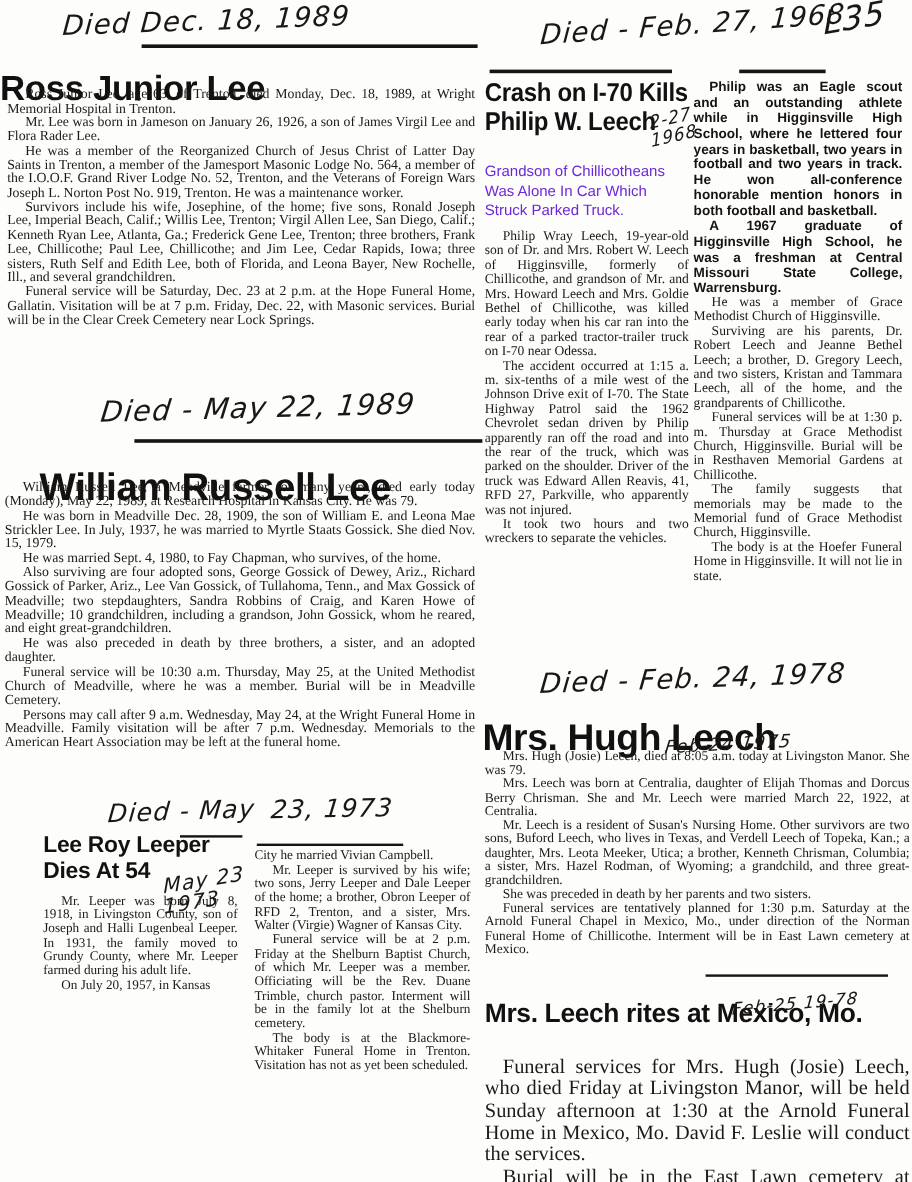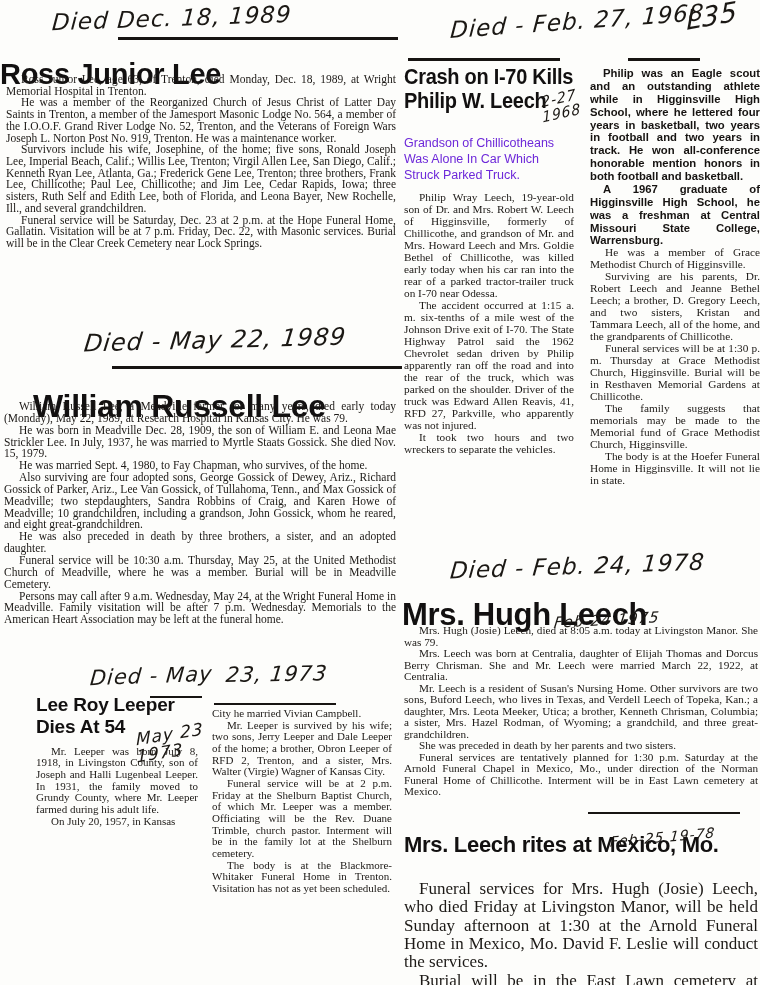--- a/index.html
+++ b/index.html
@@ -43,21 +43,21 @@
   #hw-seg2{left:214px;top:703px;width:122px;height:2px;}
   #leeper-col1{left:36px;top:694px;width:162px;}
   #leeper-col1 .headline{font-size:19px;line-height:1.18;letter-spacing:-0.2px;}
   #hw-leeper-inline{left:100px;top:32px;font-size:17px;line-height:1.0;
     transform:rotate(-9deg) skewX(-8deg);}
   #leeper-col1 .nbody{font-size:11px;line-height:1.06;margin-top:7px;}
   #leeper-col2{left:212px;top:708px;width:180px;font-size:11px;line-height:1.06;}
   
   #hw-philip{left:450px;top:8px;font-size:23px;transform:rotate(-4deg) skewX(-8deg);}
   #price-mark{left:686px;top:0px;font-size:27px;transform:rotate(-10deg) skewX(-10deg);}
-  #philip-article{left:404px;top:58px;width:356px;display:flex;gap:16px;}
+  #philip-article{left:404px;top:58px;width:356px;display:flex;gap:4px;}
   .pcol-a{width:170px;position:relative;}
   .pcol-b{width:174px;position:relative;}
   #ruleA{position:relative;width:152px;height:3px;background:#171412;margin:0 0 4px 4px;}
   #ruleB{position:relative;width:72px;height:3px;background:#171412;margin:0 0 6px 38px;}
   #philip-headline{font-size:21.5px;line-height:1.12;transform:scaleX(0.93);
     transform-origin:left top;white-space:nowrap;}
   .hline{position:relative;display:block;}
   #hw-philip-inline{left:148px;top:26px;font-size:15px;line-height:1.0;
     transform:rotate(-12deg) skewX(-8deg);}
   #philip-subhead{font-family:"Liberation Sans",sans-serif;font-weight:400;
@@ -77,20 +77,21 @@
   #rites-body{left:404px;top:847px;width:354px;font-size:17px;line-height:1.08;margin-top:33px;}
 </style>
 </head>
 <body>
 
 <div id="hw-ross" class="hw">Died  Dec. 18, 1989</div>
 <div id="rule-ross" class="rule"></div>
 <h1 id="ross-headline" class="abs headline center">Ross Junior Lee</h1>
 <div id="ross-body" class="abs nbody">
   <p>Ross Junior Lee, age 63, of Trenton, died Monday, Dec. 18, 1989, at Wright Memorial Hospital in Trenton.</p>
+  <p>Mr. Lee was born in Jameson on January 26, 1926, a son of James Virgil Lee and Flora Rader Lee.</p>
   <p>He was a member of the Reorganized Church of Jesus Christ of Latter Day Saints in Trenton, a member of the Jamesport Masonic Lodge No. 564, a member of the I.O.O.F. Grand River Lodge No. 52, Trenton, and the Veterans of Foreign Wars Joseph L. Norton Post No. 919, Trenton. He was a maintenance worker.</p>
   <p>Survivors include his wife, Josephine, of the home; five sons, Ronald Joseph Lee, Imperial Beach, Calif.; Willis Lee, Trenton; Virgil Allen Lee, San Diego, Calif.; Kenneth Ryan Lee, Atlanta, Ga.; Frederick Gene Lee, Trenton; three brothers, Frank Lee, Chillicothe; Paul Lee, Chillicothe; and Jim Lee, Cedar Rapids, Iowa; three sisters, Ruth Self and Edith Lee, both of Florida, and Leona Bayer, New Rochelle, Ill., and several grandchildren.</p>
   <p>Funeral service will be Saturday, Dec. 23 at 2 p.m. at the Hope Funeral Home, Gallatin. Visitation will be at 7 p.m. Friday, Dec. 22, with Masonic services. Burial will be in the Clear Creek Cemetery near Lock Springs.</p>
 </div>
 
 <div id="hw-william" class="hw">Died - May 22, 1989</div>
 <div id="rule-william" class="rule"></div>
 <h1 id="william-headline" class="abs headline center">William Russell Lee</h1>
 <div id="william-body" class="abs nbody">
   <p>William Russell Lee, a Meadville farmer for many years, died early today (Monday), May 22, 1989, at Research Hospital in Kansas City. He was 79.</p>

